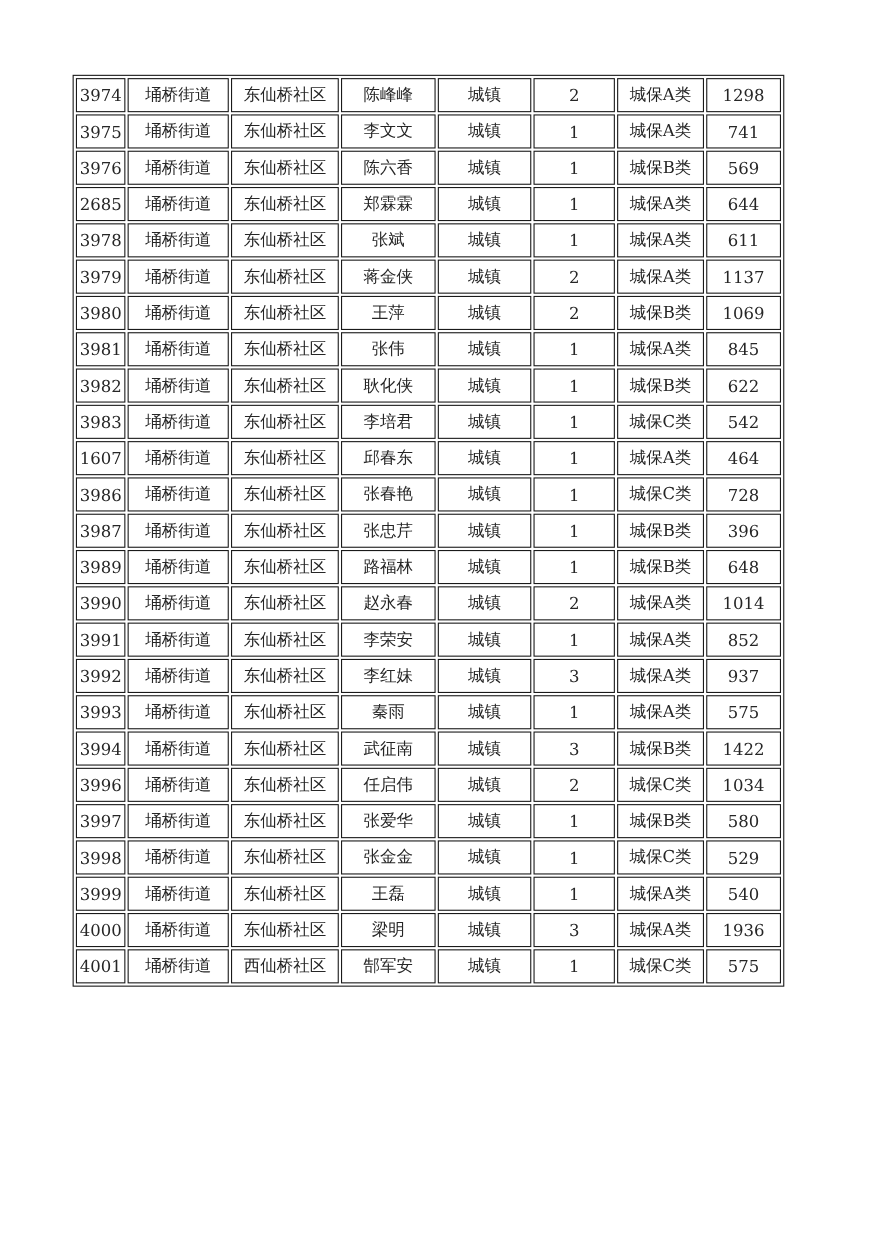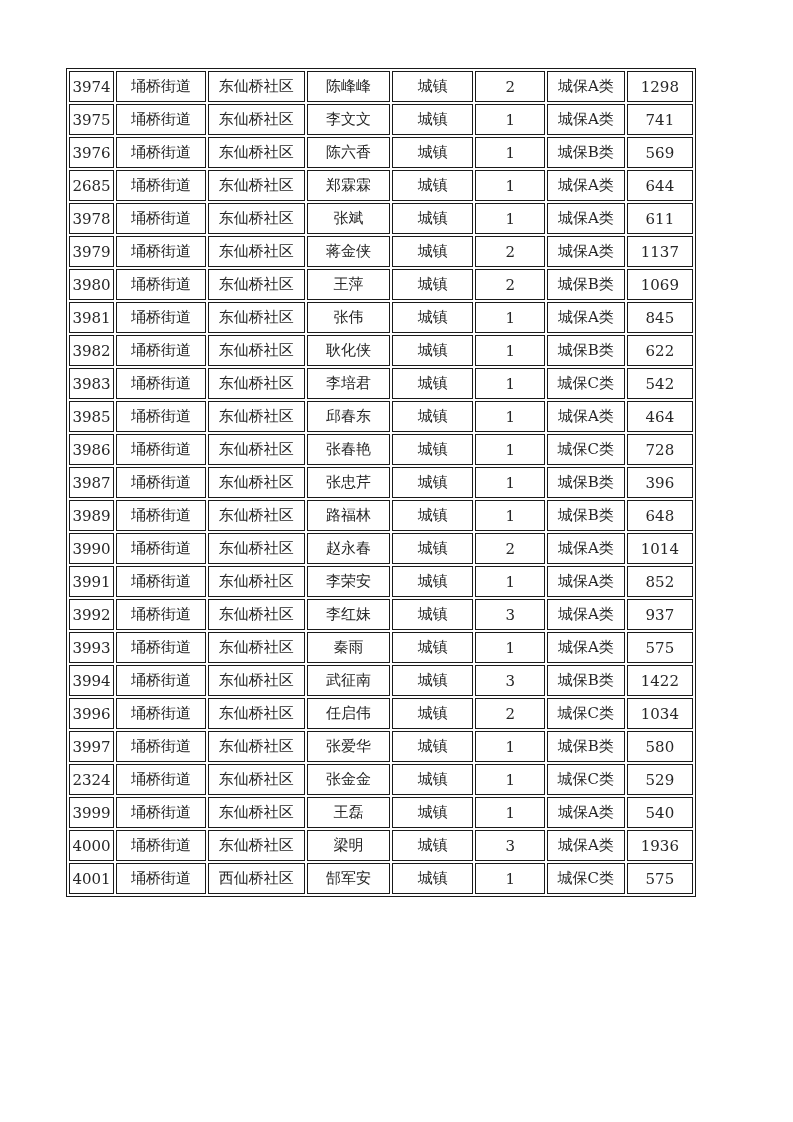--- a/index.html
+++ b/index.html
@@ -11,20 +11,21 @@
     height: 1122px;
     background: #ffffff;
     font-family: "DejaVu Serif", "Liberation Serif", serif;
   }
   .page {
     position: relative;
     width: 696px;
     height: 1122px;
     background: #ffffff;
     overflow: hidden;
+    padding-left: 33px;
   }
   table.data-table {
     position: absolute;
     left: 66px;
     top: 68px;
     border-collapse: separate;
     border-spacing: 2px;
     table-layout: fixed;
     background: #ffffff;
     border: 1px solid #1a1a1a;
@@ -159,21 +160,21 @@
     <td>3983</td>
     <td>埇桥街道</td>
     <td>东仙桥社区</td>
     <td>李培君</td>
     <td>城镇</td>
     <td>1</td>
     <td>城保C类</td>
     <td>542</td>
   </tr>
         <tr>
-    <td>3985</td>
+    <td>1607</td>
     <td>埇桥街道</td>
     <td>东仙桥社区</td>
     <td>邱春东</td>
     <td>城镇</td>
     <td>1</td>
     <td>城保A类</td>
     <td>464</td>
   </tr>
         <tr>
     <td>3986</td>
@@ -269,21 +270,21 @@
     <td>3997</td>
     <td>埇桥街道</td>
     <td>东仙桥社区</td>
     <td>张爱华</td>
     <td>城镇</td>
     <td>1</td>
     <td>城保B类</td>
     <td>580</td>
   </tr>
         <tr>
-    <td>2324</td>
+    <td>3998</td>
     <td>埇桥街道</td>
     <td>东仙桥社区</td>
     <td>张金金</td>
     <td>城镇</td>
     <td>1</td>
     <td>城保C类</td>
     <td>529</td>
   </tr>
         <tr>
     <td>3999</td>

